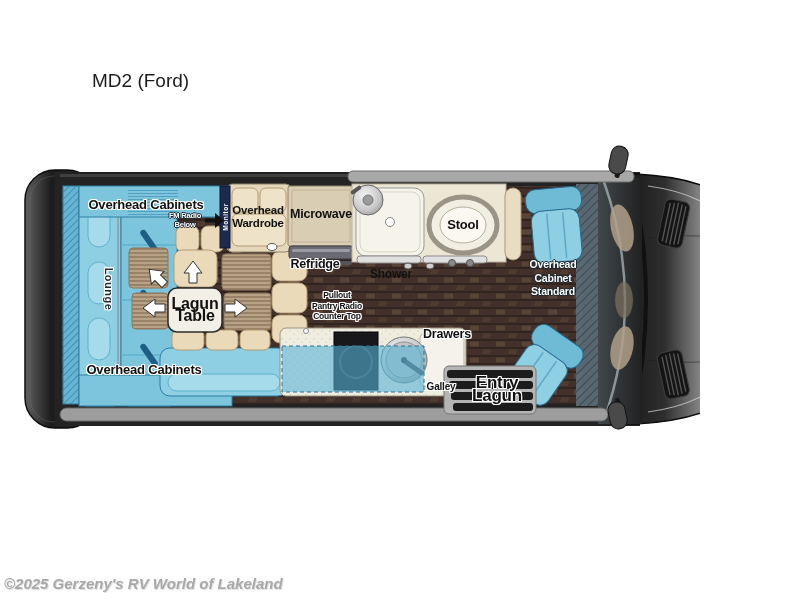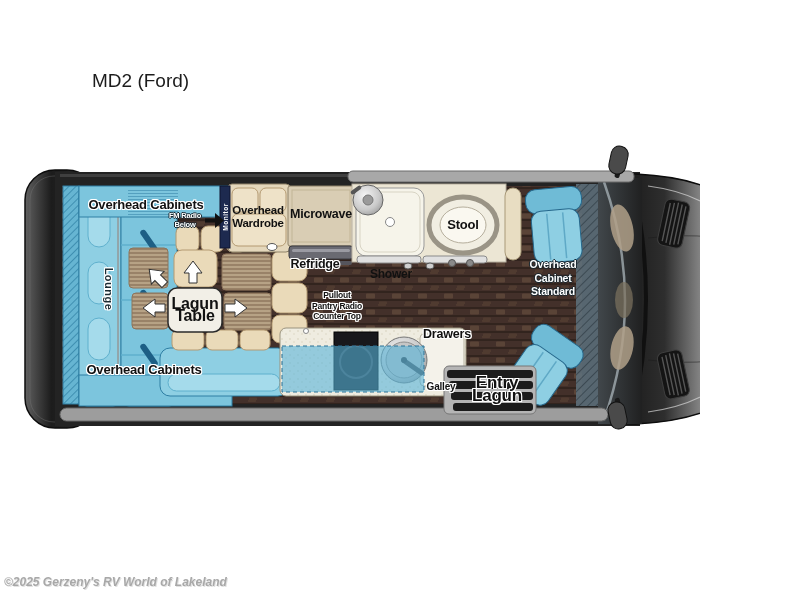--- a/index.html
+++ b/index.html
@@ -7,21 +7,21 @@
            font-family:Liberation Sans, sans-serif; }
   .stage svg { position:absolute; left:0; top:0; }
   .lbl { position:absolute; transform:translate(-50%,-50%); text-align:center;
          white-space:nowrap; font-weight:bold; color:#111; letter-spacing:-0.2px; }
   .ow { text-shadow:1px 0 0 #fff,-1px 0 0 #fff,0 1px 0 #fff,0 -1px 0 #fff,
         1px 1px 0 #fff,-1px -1px 0 #fff,1px -1px 0 #fff,-1px 1px 0 #fff; }
   .wt { color:#fff; text-shadow:1px 0 0 #1a2830,-1px 0 0 #1a2830,0 1px 0 #1a2830,0 -1px 0 #1a2830; }
   .rot90  { transform:translate(-50%,-50%) rotate(90deg); }
   .rotm90 { transform:translate(-50%,-50%) rotate(-90deg); }
   .title { position:absolute; left:92px; top:70px; font-size:19px; color:#1c1c1c; }
-  .watermark { position:absolute; left:4px; top:575px; font-size:12px; font-weight:bold;
+  .watermark { position:absolute; left:4px; top:575px; font-size:15px; font-weight:bold;
                font-style:italic; color:#a8a8a8; text-shadow:1px 1px 0 #e2e2e2; }
 </style>
 </head>
 <body>
 
 <div class="stage">
 
   <div class="title">MD2 (Ford)</div>
 
   <svg width="800" height="600" viewBox="0 0 800 600">

